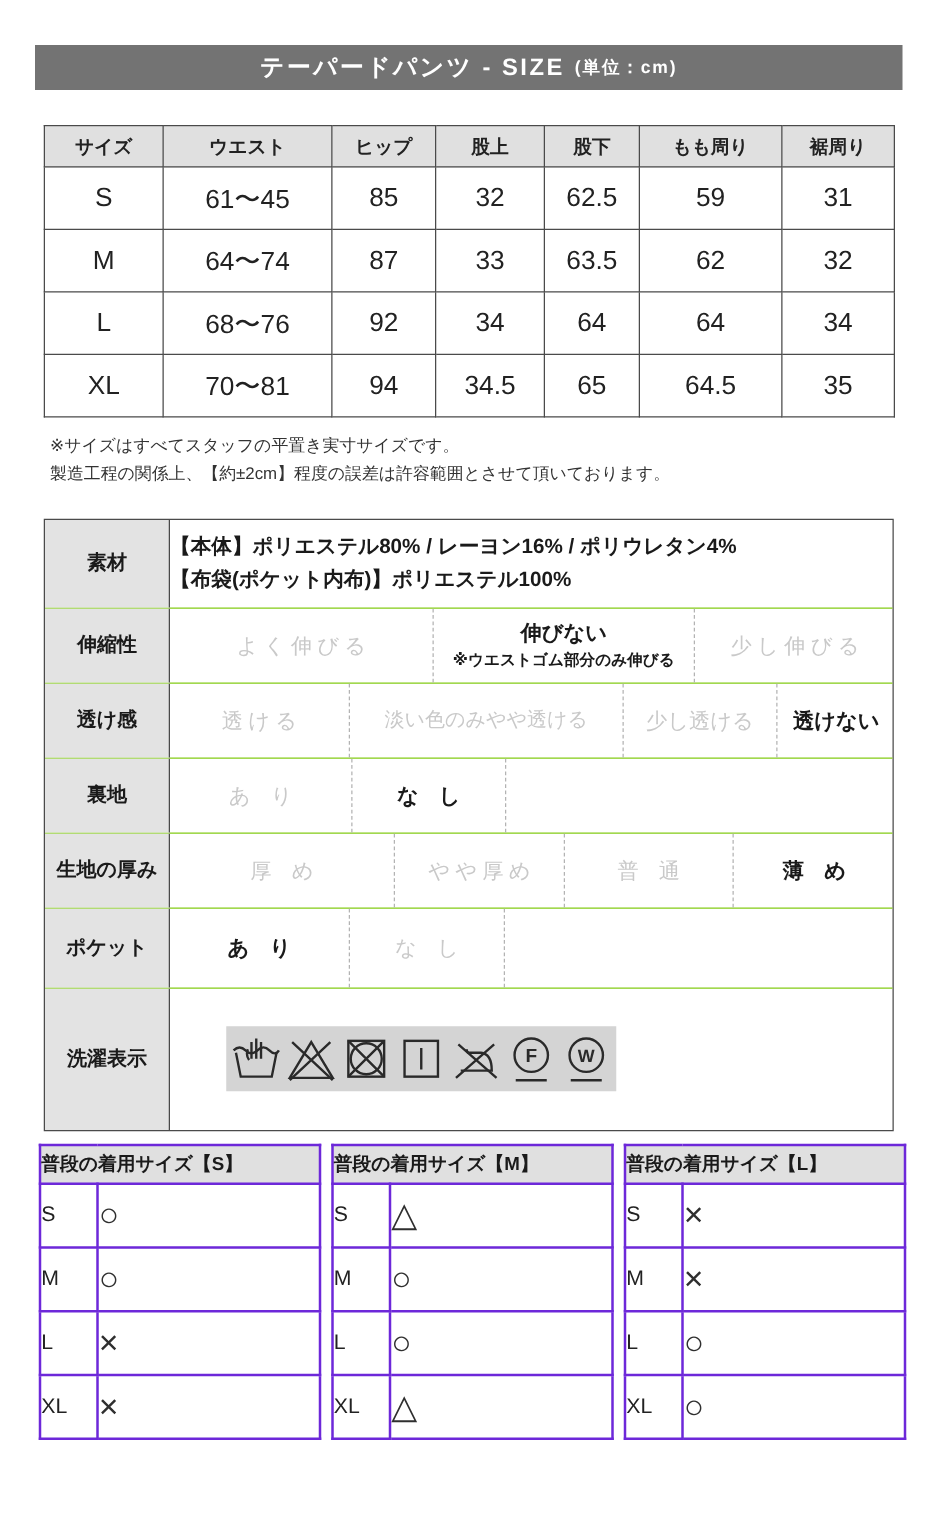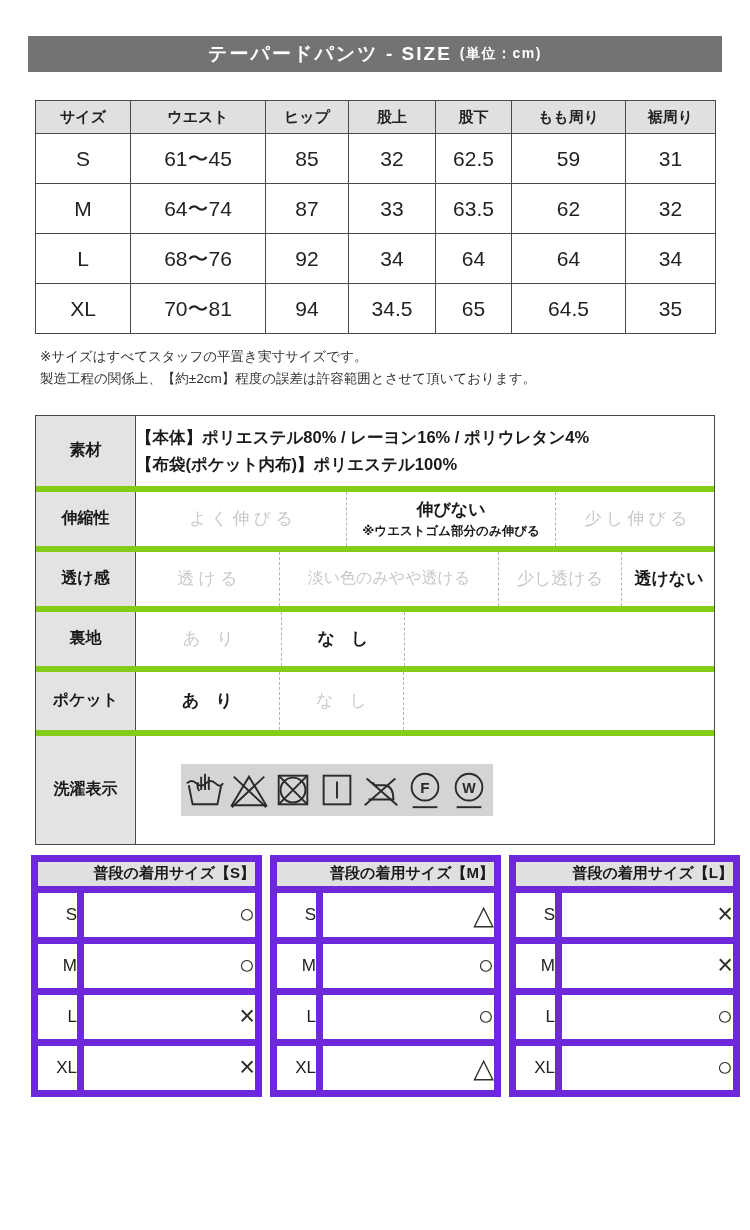--- a/index.html
+++ b/index.html
@@ -32,21 +32,21 @@
   table.size-table th {
     background:#e0e0e0; height:33px; font-size:15px; font-weight:bold; color:#222;
   }
   table.size-table td { height:50px; font-size:21px; color:#222; font-weight:normal; }
 
   
   .size-notes { margin:12px 0 0 40px; font-size:13.5px; color:#333; line-height:1.65; }
 
   
   .spec-table { margin:24px 0 0 35px; width:680px; border:1px solid #4a4a4a; }
-  .spec-row { display:flex; border-top:6px solid #84cc16; }
+  .spec-row { display:flex; border-top:1px solid #84cc16; }
   .spec-row:first-child { border-top:none; }
   .spec-label {
     width:100px; min-width:100px; background:#e3e3e3;
     border-right:1px solid #4a4a4a;
     display:flex; align-items:center; justify-content:center;
     font-weight:bold; font-size:16px; color:#1a1a1a; text-align:center;
   }
   .spec-content { flex:1; display:flex; align-items:center; }
   .material-lines { font-size:16.5px; font-weight:600; color:#1a1a1a; line-height:1.6; }
   .opts { flex:1; display:flex; align-items:stretch; }
@@ -69,21 +69,21 @@
   .care-strip svg { display:block; }
 
   
   .fit-heading { margin:22px 0 0 30px; display:flex; align-items:flex-end; }
   .fit-heading .fh-title { font-size:18px; font-weight:bold; color:#1a1a1a; }
   .fit-heading .fh-note { font-size:12.5px; font-weight:bold; color:#1a1a1a; margin:0 0 2px 2px; }
 
   .fit-tables { margin:10px 0 0 31px; display:flex; gap:8px; }
   table.fit-table { width:224px; border-collapse:collapse; table-layout:fixed; }
   table.fit-table th, table.fit-table td {
-    border:7px solid #6d28d9; text-align:right; vertical-align:middle;
+    border:2px solid #6d28d9; text-align:left; vertical-align:middle;
   }
   table.fit-table th { background:#e0e0e0; height:31px; font-size:15px; font-weight:bold; color:#1a1a1a; }
   table.fit-table td { height:51px; }
   td.fit-size { font-size:17px; color:#222; }
   td.fit-mark { font-size:27px; color:#2f2f2f; }
 </style>
 </head>
 <body>
 
 <div class="page">
@@ -195,20 +195,29 @@
 
     <div class="spec-row" style="height:60px">
       <div class="spec-label">裏地</div>
       <div class="opts">
         <div class="opt sp-wide" style="width:145px">あり</div>
         <div class="opt active sp-wide" style="width:123px">なし</div>
         <div class="opt-filler"></div>
       </div>
     </div>
 
+    <div class="spec-row" style="height:60px">
+      <div class="spec-label">生地の厚み</div>
+      <div class="opts">
+        <div class="opt sp-wide" style="width:179px">厚め</div>
+        <div class="opt sp-mid" style="width:136px">やや厚め</div>
+        <div class="opt sp-wide" style="width:135px">普通</div>
+        <div class="opt active sp-wide" style="width:130px">薄め</div>
+      </div>
+    </div>
 
     <div class="spec-row" style="height:64px">
       <div class="spec-label">ポケット</div>
       <div class="opts">
         <div class="opt active sp-wide" style="width:143px">あり</div>
         <div class="opt sp-wide" style="width:124px">なし</div>
         <div class="opt-filler"></div>
       </div>
     </div>
 

